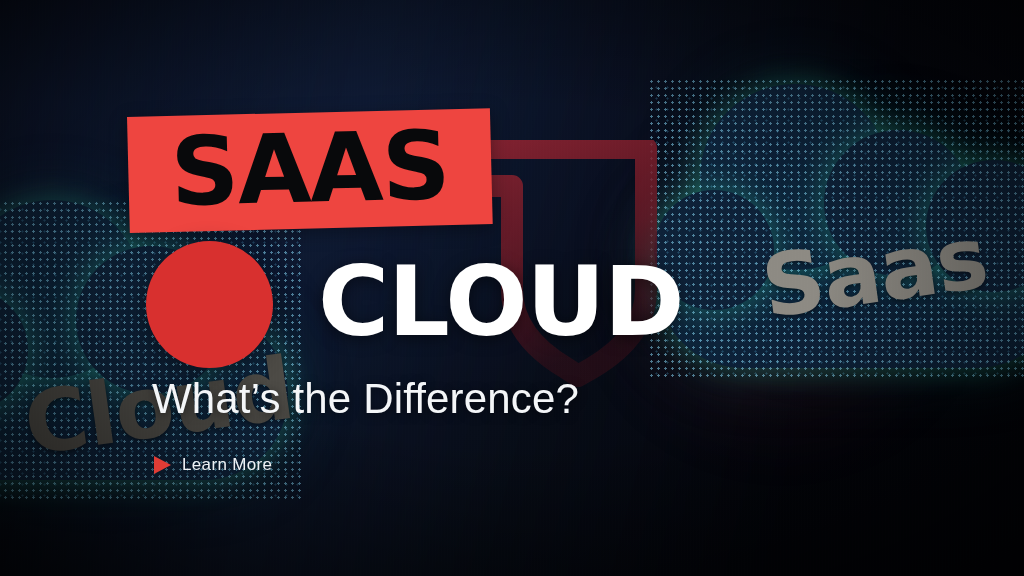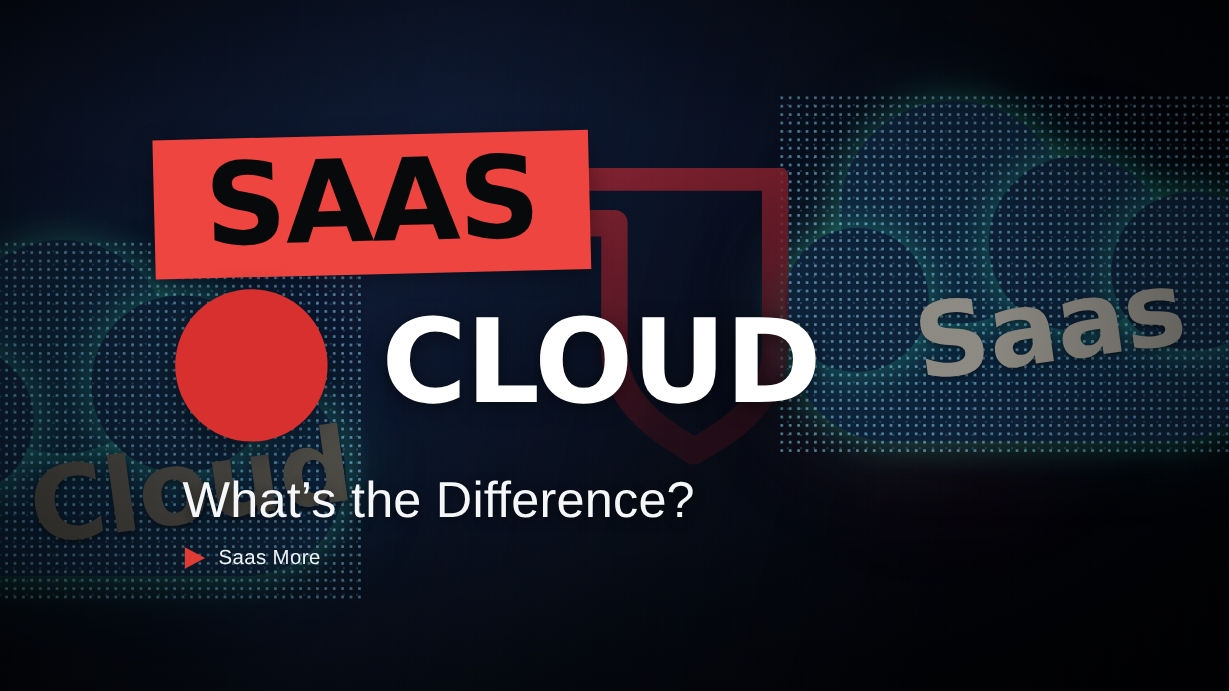--- a/index.html
+++ b/index.html
@@ -201,21 +201,21 @@
     letter-spacing: -0.012em;
     color: #ffffff;
     white-space: nowrap;
     text-shadow: 0 3px 16px rgba(0,0,0,0.5);
   }
 
   
   #subtitle {
     position: absolute;
     left: 152px;
-    top: 393px;
+    top: 375px;
     font-family: "Liberation Sans", sans-serif;
     font-weight: 400;
     font-size: 42px;
     line-height: 1.15;
     letter-spacing: 0.004em;
     color: #f4f6f8;
     white-space: nowrap;
     text-shadow: 0 2px 10px rgba(0,0,0,0.55);
   }
 
@@ -311,16 +311,16 @@
   </div>
 
   <div id="vs-badge"></div>
 
   <div id="cloud-headline">CLOUD</div>
 
   <div id="subtitle">What’s the Difference?</div>
 
   <div id="learn-more">
     <span id="play-icon"></span>
-    <span id="learn-more-label">Saas More</span>
+    <span id="learn-more-label">Learn More</span>
   </div>
 
 </div>
 
 </body></html>

